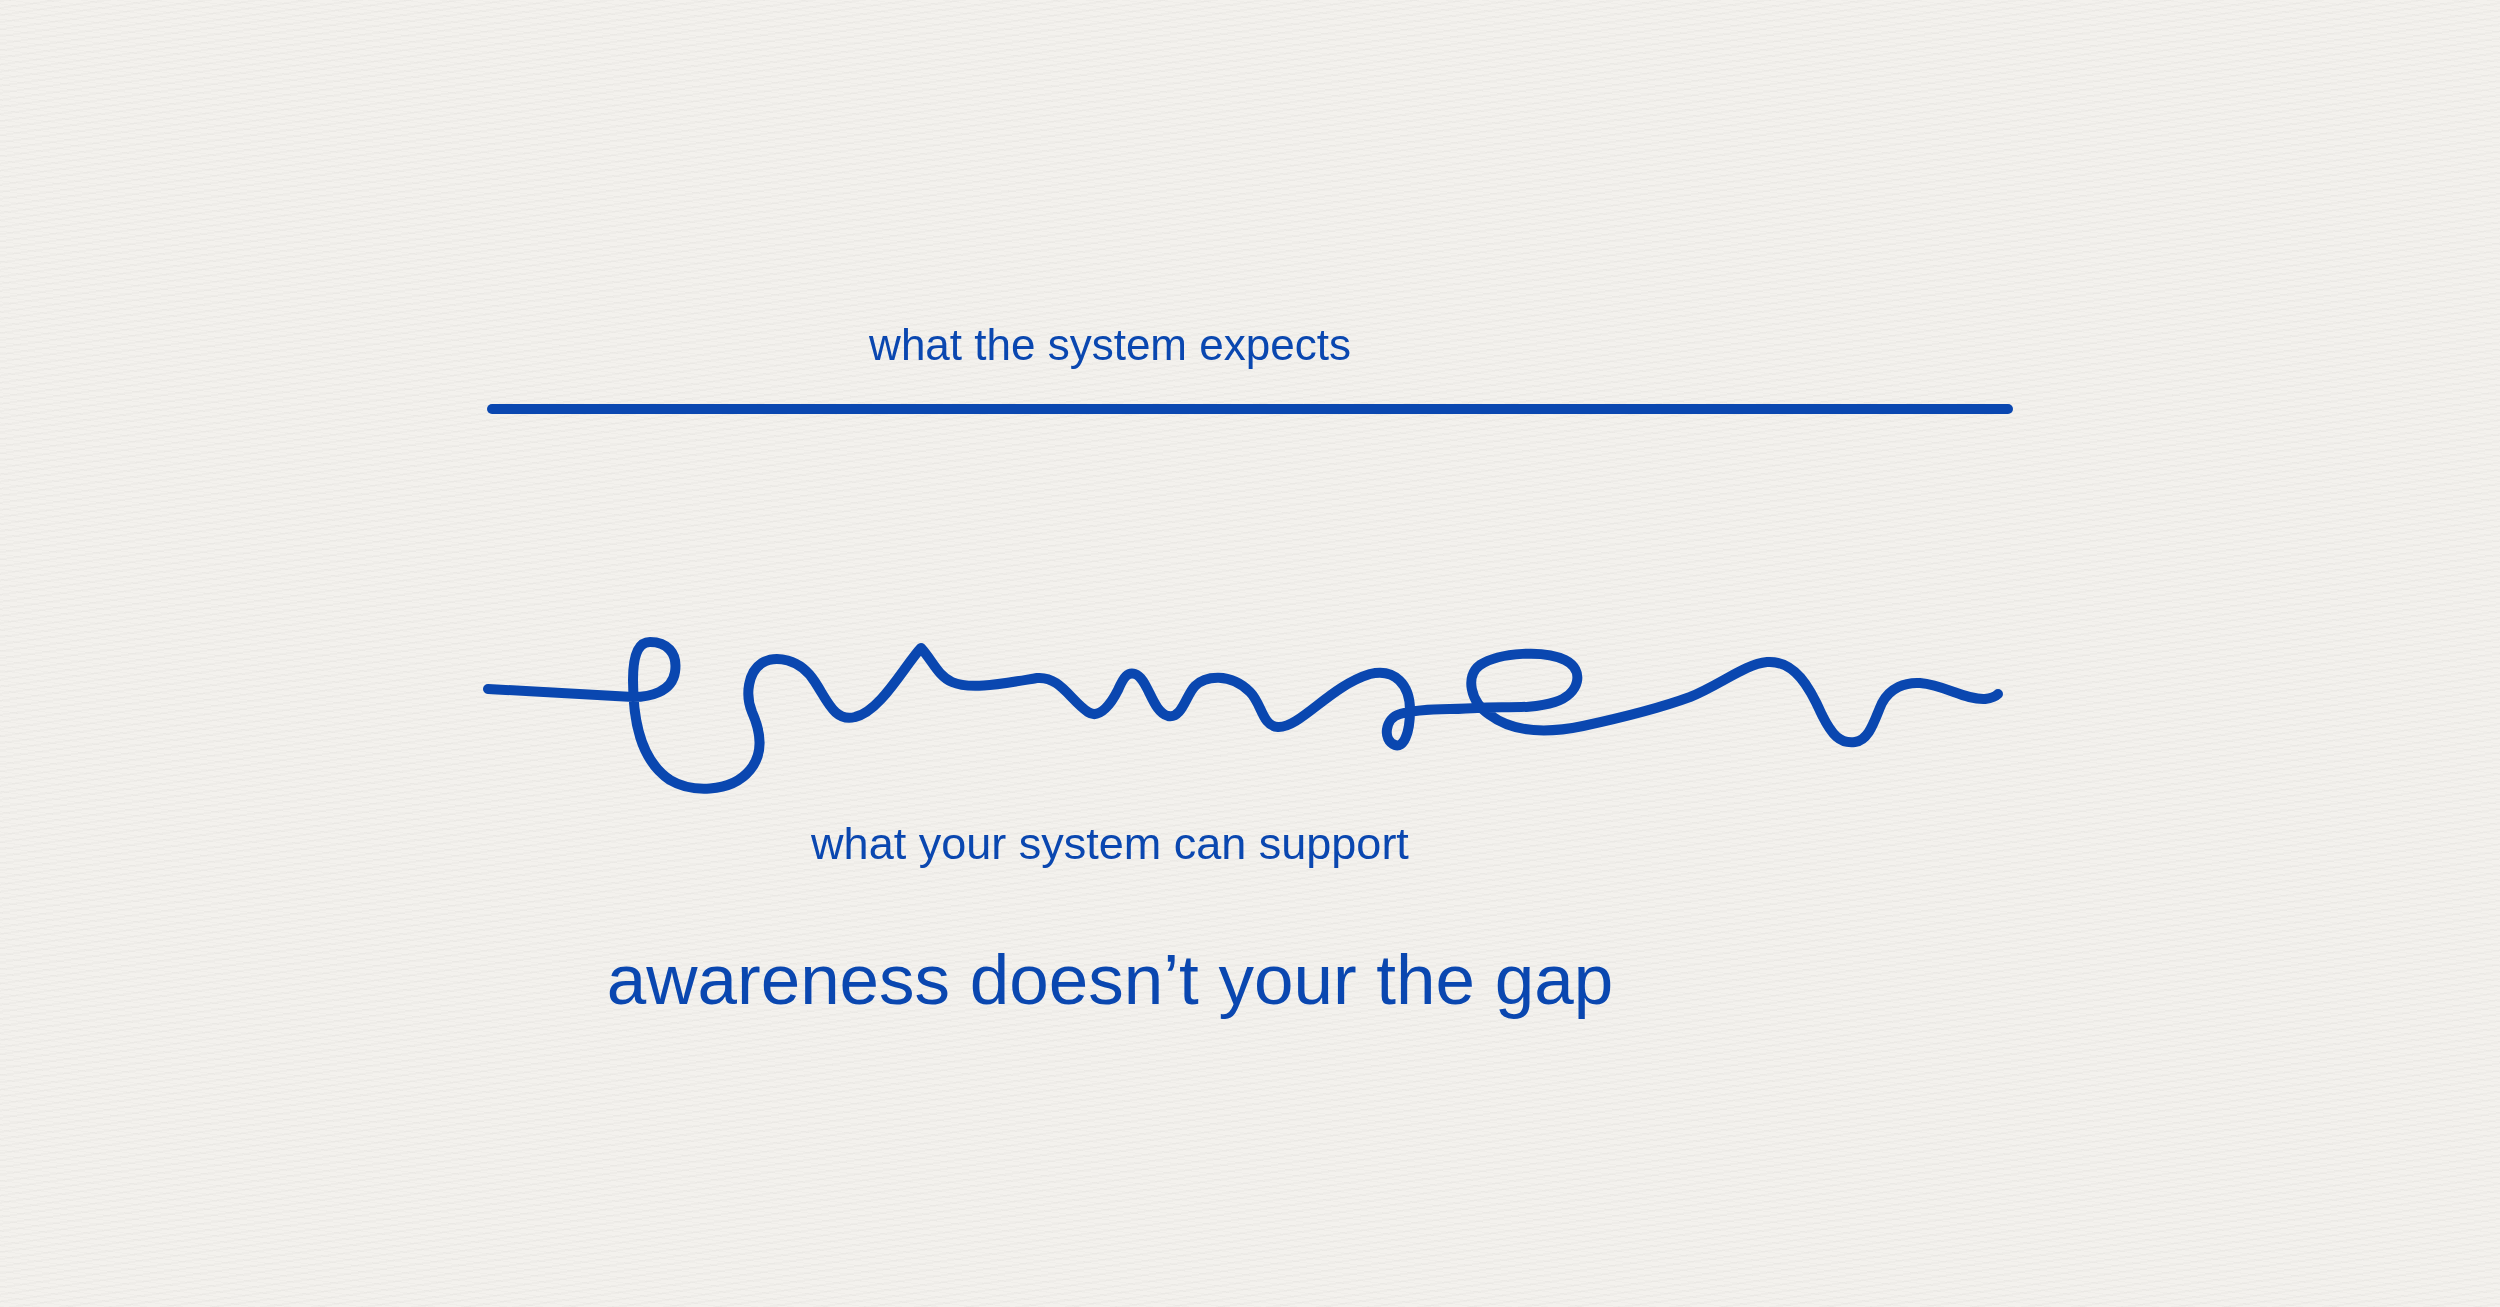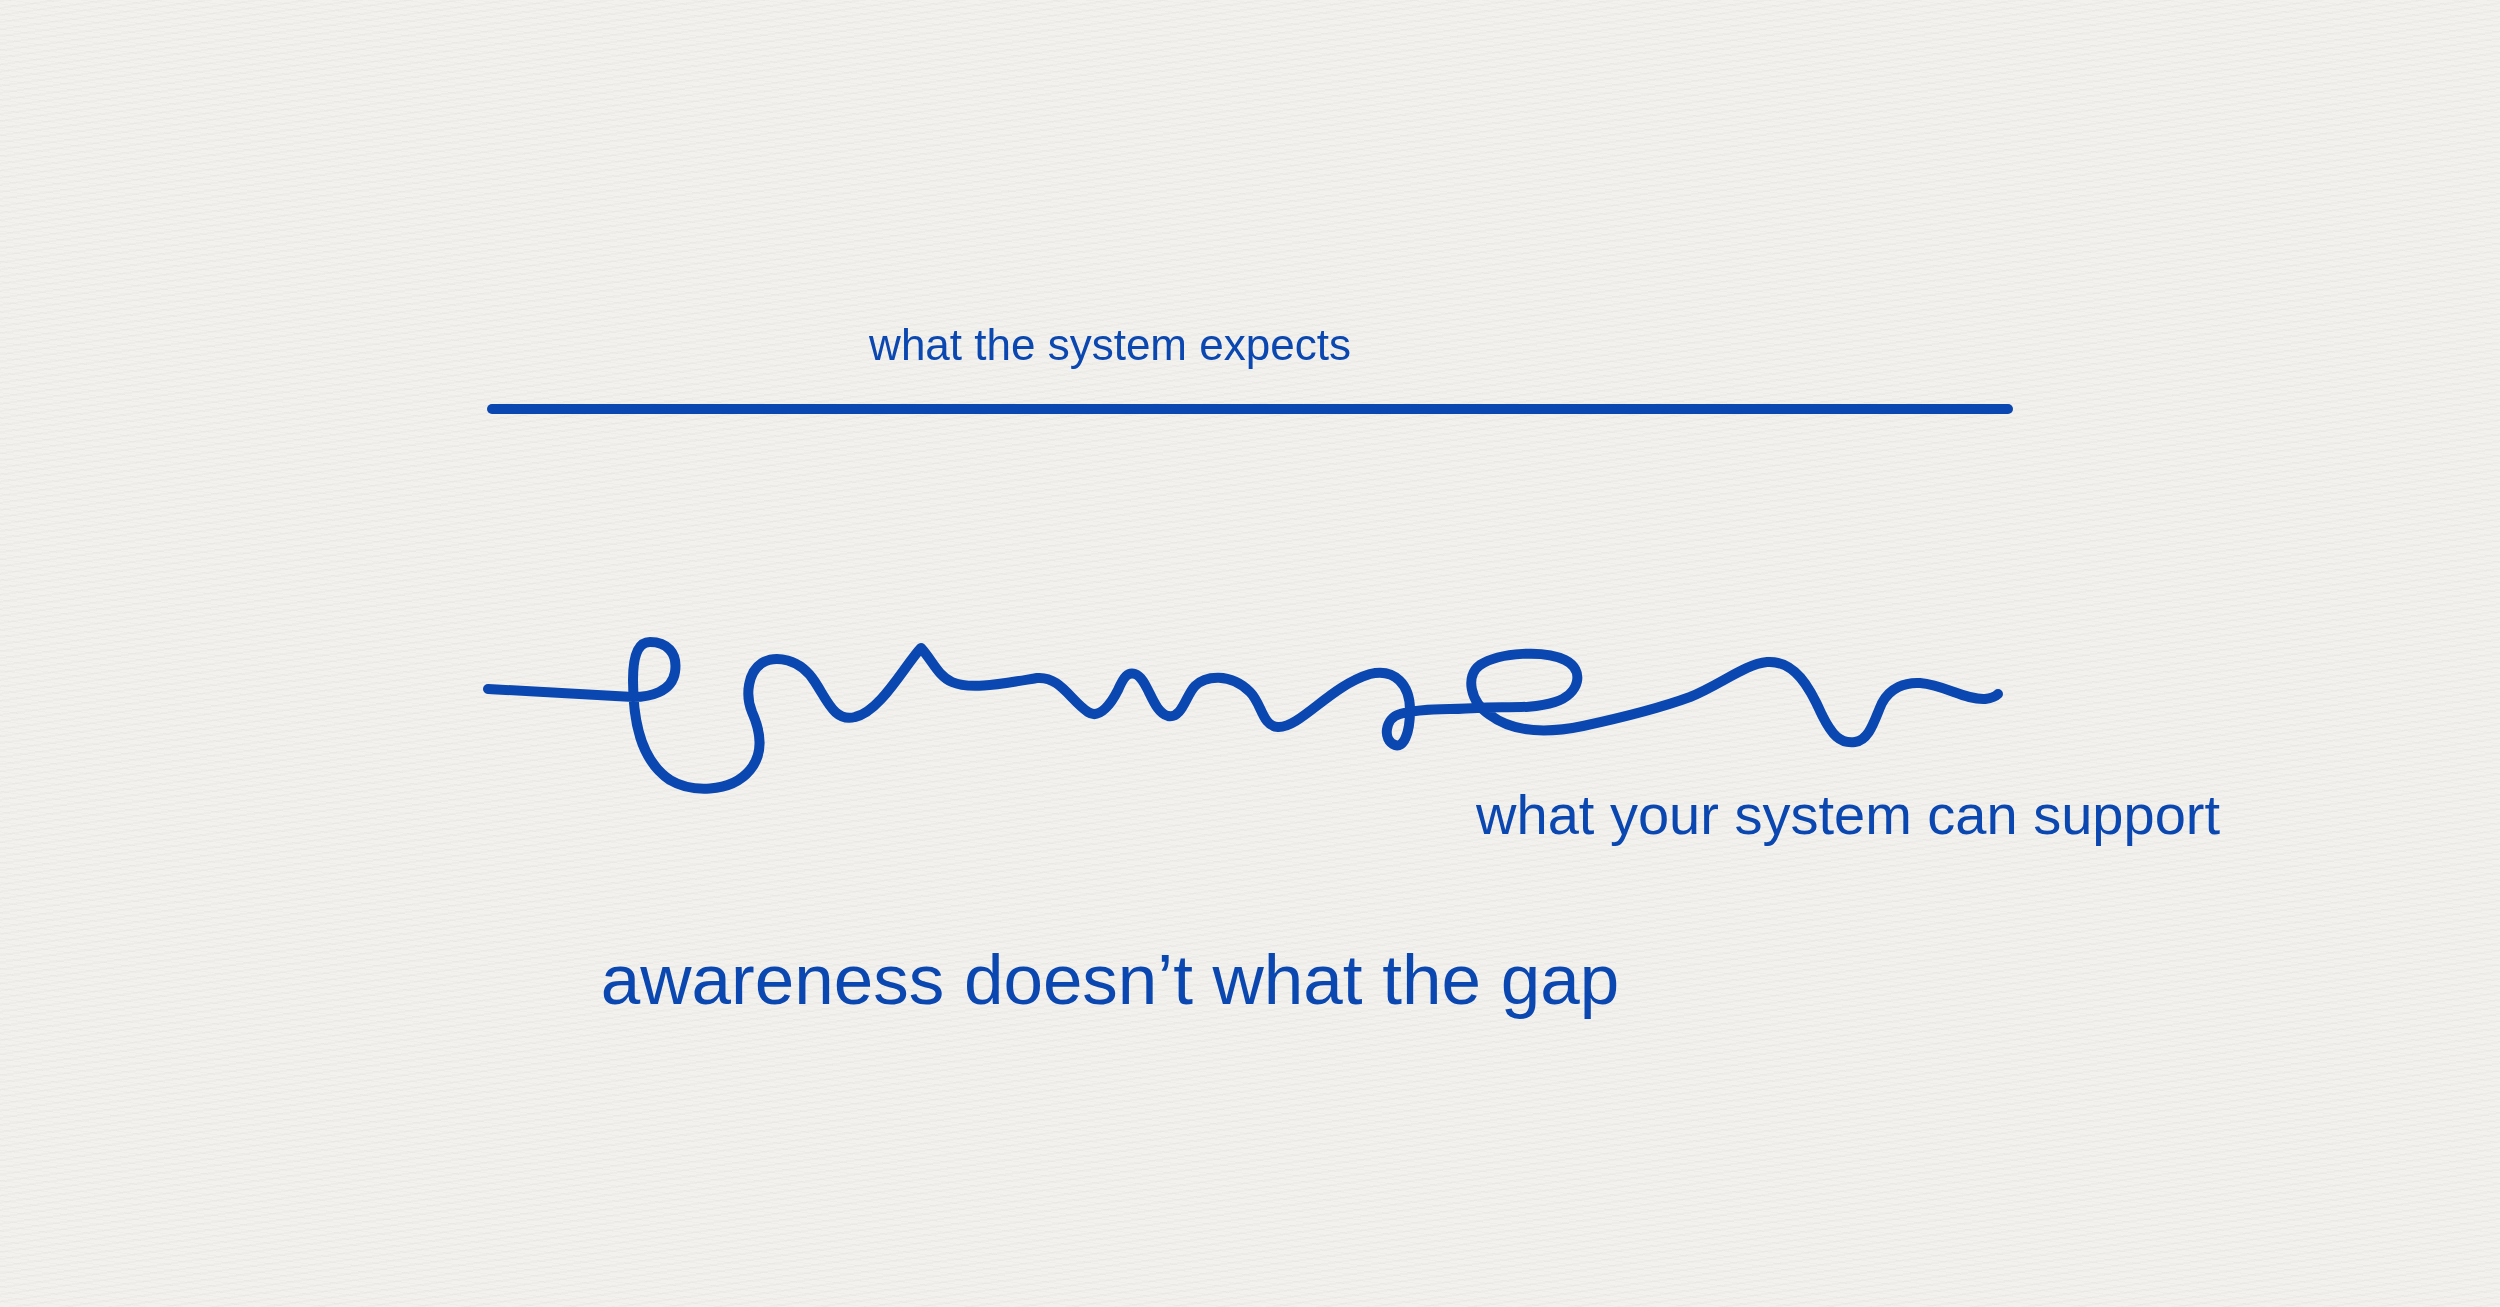--- a/index.html
+++ b/index.html
@@ -14,21 +14,21 @@
       background-image:
         repeating-linear-gradient(172deg, rgba(0,0,0,0.018) 0px, rgba(0,0,0,0.018) 2px, rgba(255,255,255,0) 2px, rgba(255,255,255,0) 7px),
         repeating-linear-gradient(8deg, rgba(0,0,0,0.014) 0px, rgba(0,0,0,0.014) 1px, rgba(255,255,255,0) 1px, rgba(255,255,255,0) 5px);
     }
     .art { position: absolute; left: 0; top: 0; width: 2500px; height: 1307px; }
     .label {
       position: absolute; left: 0; width: 2220px; text-align: center;
       white-space: nowrap; line-height: 1;
     }
     .label-top { top: 323px; font-size: 44px; }
-    .label-mid { top: 787px; font-size: 56px; text-align: right; }
+    .label-mid { top: 821px; font-size: 45px; }
     .label-bottom { top: 944px; font-size: 71px; }
   </style>
 </head>
 <body>
 
 <div class="paper"></div>
 
 <svg class="art" viewBox="0 0 2500 1307" xmlns="http://www.w3.org/2000/svg">
   <line x1="492" y1="409" x2="2008" y2="409" stroke="#0a47b0" stroke-width="10" stroke-linecap="round"></line>
   <path fill="none" stroke="#0a47b0" stroke-width="10" stroke-linecap="round" stroke-linejoin="round" d="M 488 689
@@ -67,13 +67,13 @@
            C 1795 660, 1810 688, 1822 715
            C 1832 735, 1840 744, 1855 742
            C 1870 740, 1875 718, 1882 703
            C 1890 688, 1905 682, 1920 683
            C 1945 685, 1965 700, 1985 699
            C 1992 698, 1996 696, 1998 694"></path>
 </svg>
 
 <div class="label label-top" style="color:#0a47b0;">what the system expects</div>
 <div class="label label-mid" style="color:#0a47b0;">what your system can support</div>
-<div class="label label-bottom" style="color:#0a47b0;">awareness doesn’t what the gap</div>
+<div class="label label-bottom" style="color:#0a47b0;">awareness doesn’t your the gap</div>
 
 </body></html>

